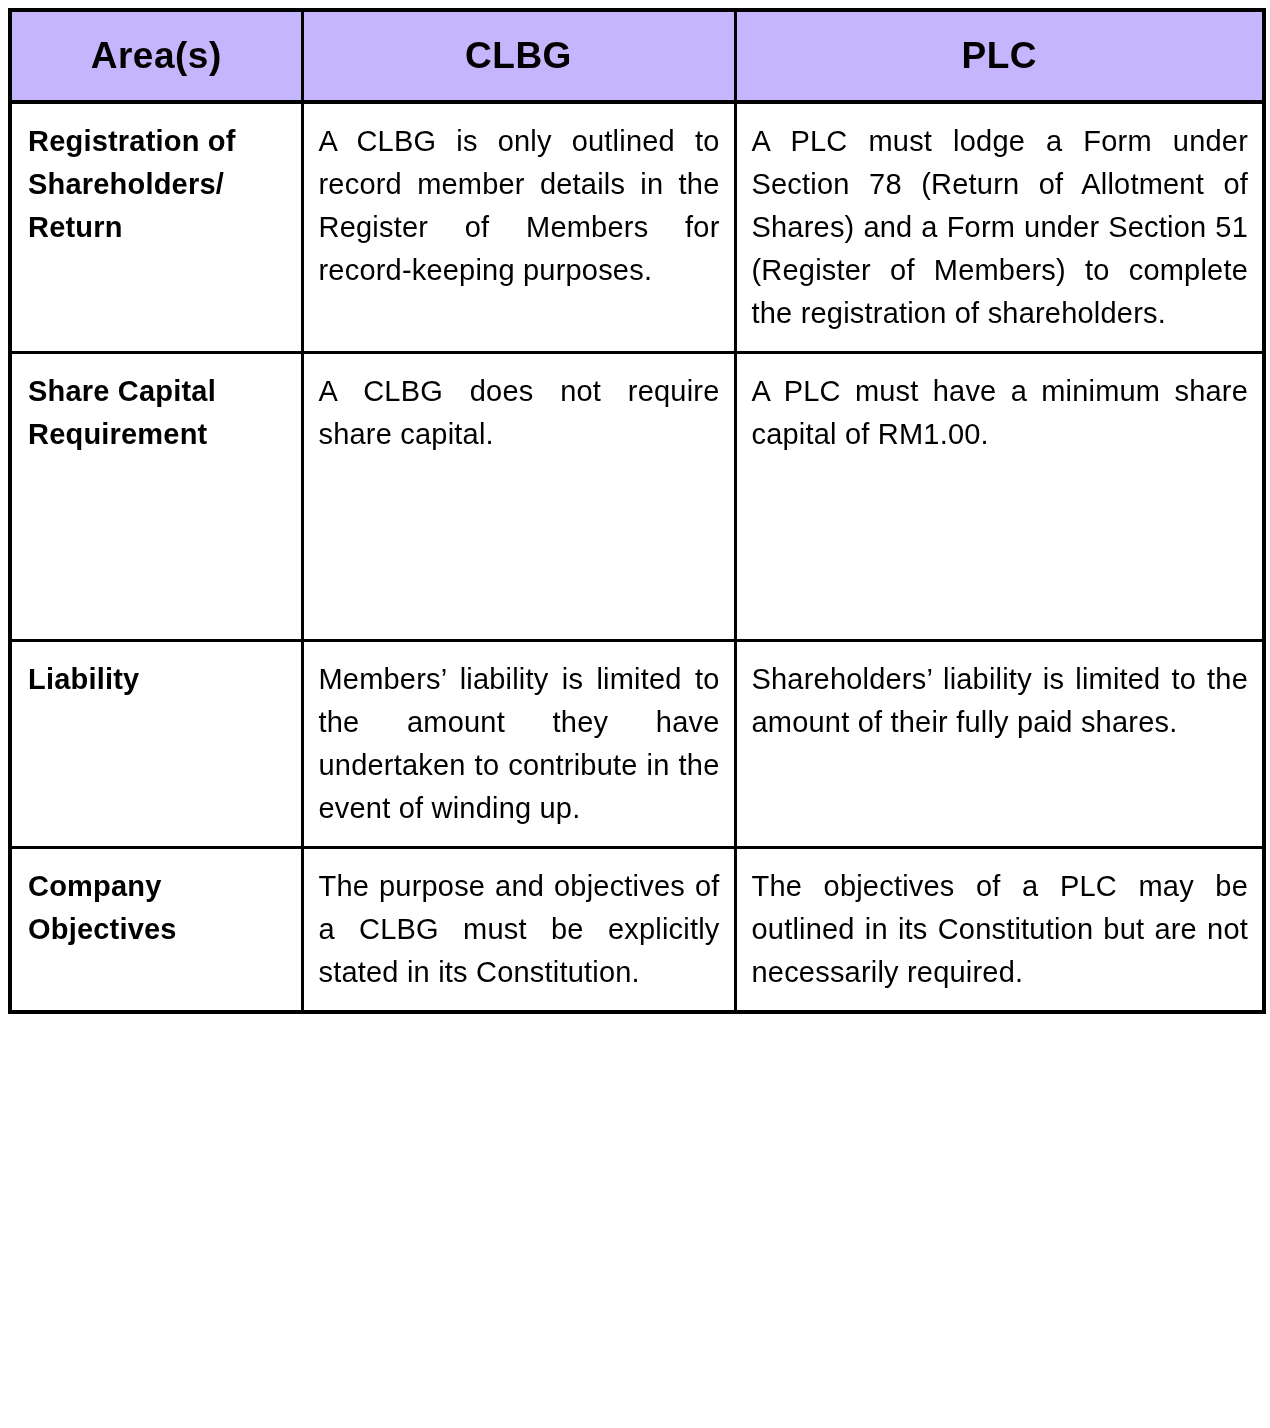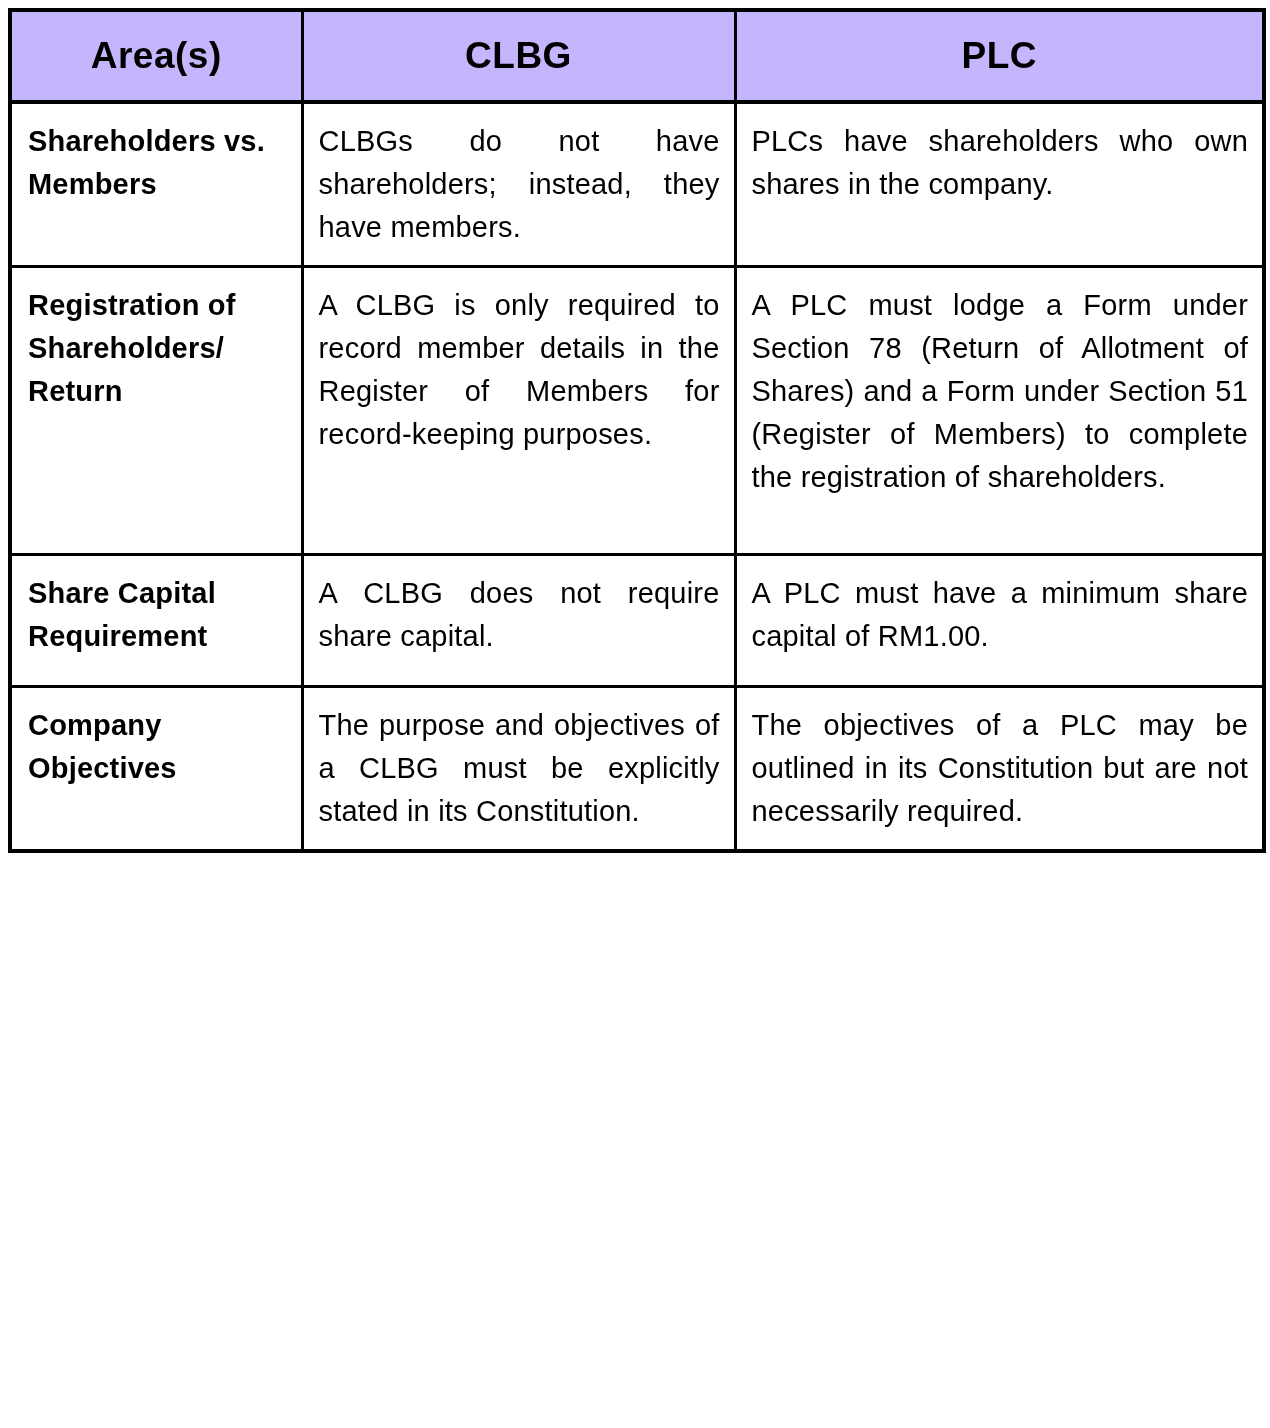--- a/index.html
+++ b/index.html
@@ -80,33 +80,33 @@
     </colgroup>
     <thead>
       <tr>
         <th>Area(s)</th>
         <th>CLBG</th>
         <th>PLC</th>
       </tr>
     </thead>
     <tbody>
       <tr>
-        <th class="area-cell">Shareholders vs. Members</th>
-        <td>CLBGs do not have shareholders; instead, they have members.</td>
-        <td>PLCs have shareholders who own shares in the company.</td>
-      </tr>
-      <tr>
         <th class="area-cell">Registration of Shareholders/ Return</th>
-        <td>A CLBG is only required to record member details in the Register of Members for record-keeping purposes.</td>
+        <td>A CLBG is only outlined to record member details in the Register of Members for record-keeping purposes.</td>
         <td>A PLC must lodge a Form under Section 78 (Return of Allotment of Shares) and a Form under Section 51 (Register of Members) to complete the registration of shareholders.</td>
       </tr>
       <tr>
         <th class="area-cell">Share Capital Requirement</th>
         <td>A CLBG does not require share capital.</td>
         <td>A PLC must have a minimum share capital of RM1.00.</td>
+      </tr>
+      <tr>
+        <th class="area-cell">Liability</th>
+        <td>Members’ liability is limited to the amount they have undertaken to contribute in the event of winding up.</td>
+        <td>Shareholders’ liability is limited to the amount of their fully paid shares.</td>
       </tr>
       <tr>
         <th class="area-cell">Company Objectives</th>
         <td>The purpose and objectives of a CLBG must be explicitly stated in its Constitution.</td>
         <td>The objectives of a PLC may be outlined in its Constitution but are not necessarily required.</td>
       </tr>
     </tbody>
   </table>
 </div>
 

